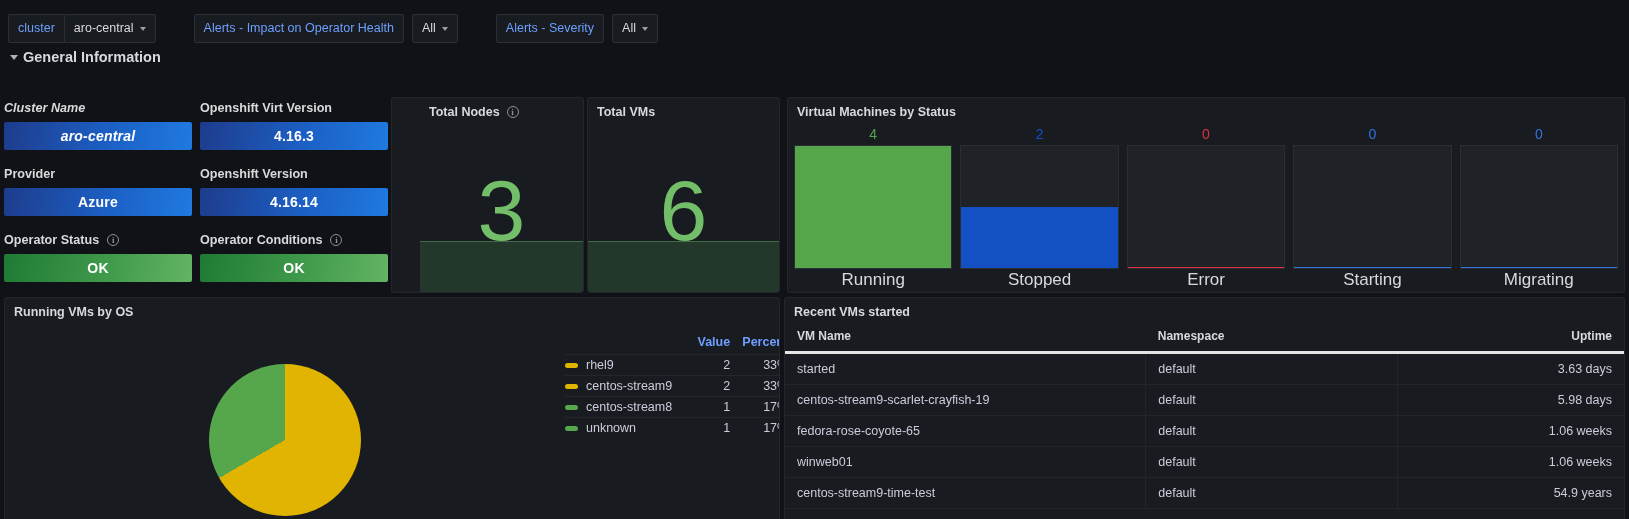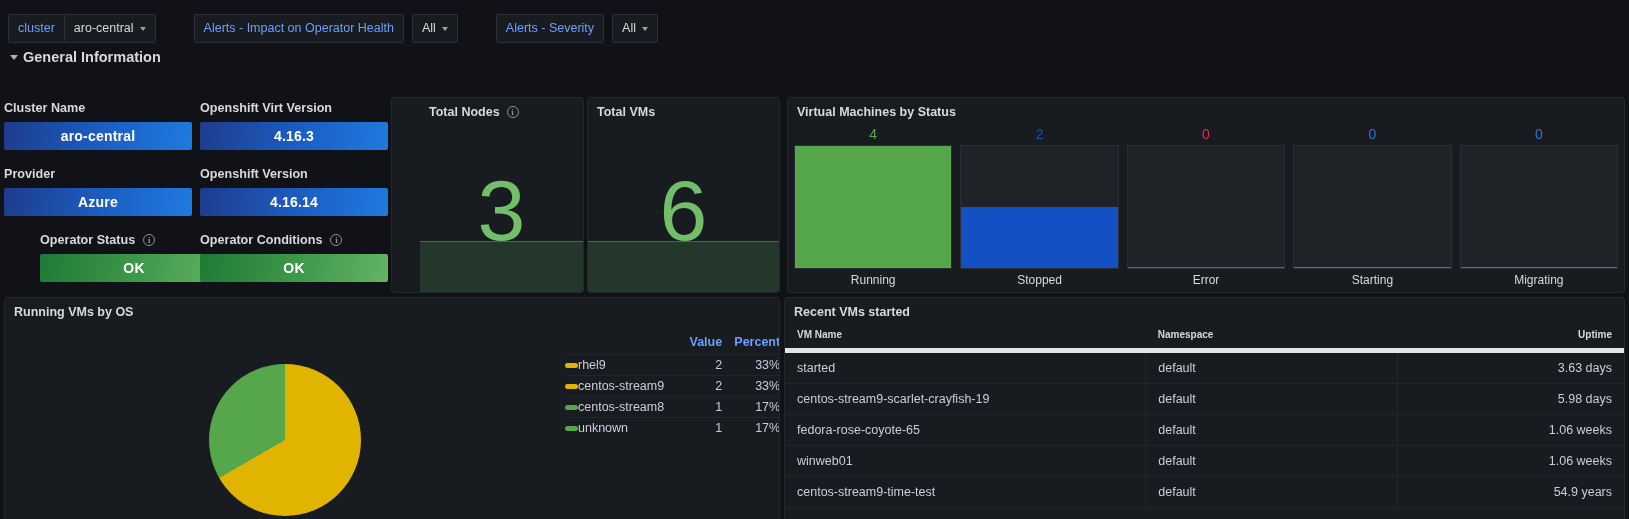--- a/index.html
+++ b/index.html
@@ -140,48 +140,48 @@
   .bg-col { flex: 1; display: flex; flex-direction: column; }
   .bg-val { text-align: center; font-size: 14px; height: 22px; line-height: 22px; }
   .bg-track {
     flex: 1;
     background: #1f2226;
     border: 1px solid #2a2d33;
     position: relative;
     display: flex; align-items: flex-end;
   }
   .bg-fill { width: 100%; }
-  .bg-name { text-align: center; font-size: 12px; color: #d8d9da; height: 22px; line-height: 22px; }
+  .bg-name { text-align: center; font-size: 17px; color: #d8d9da; height: 22px; line-height: 22px; }
 
   
   .pie-body { display: flex; height: calc(100% - 24px); }
   .pie-left { flex: 0 0 560px; display: flex; align-items: center; justify-content: center; }
   .pie { width: 152px; height: 152px; border-radius: 50%; }
   .pie-legend { flex: 1; padding: 14px 16px 0 0; }
   .lg-head {
     display: flex; font-size: 12.5px; font-weight: 600; color: #6e9fff;
     padding-bottom: 5px;
   }
   .lg-row {
     display: flex; align-items: center;
     font-size: 12.5px; color: #ccccdc;
     height: 21px;
     border-top: 1px solid #23262b;
   }
-  .lg-name { flex: 1; display: flex; align-items: center; white-space: nowrap; }
+  .lg-name { flex: 1; display: flex; align-items: center; gap: 8px; white-space: nowrap; }
   .lg-swatch { width: 13px; height: 5px; border-radius: 3px; flex: 0 0 auto; }
   .lg-val { width: 58px; text-align: right; }
   .lg-pct { width: 58px; text-align: right; }
 
   
   .tbl { width: 100%; border-collapse: collapse; table-layout: fixed; }
   .tbl th {
-    font-size: 10px; font-weight: 600; color: #d8d9da;
+    font-size: 12px; font-weight: 600; color: #d8d9da;
     text-align: left; padding: 8px 12px;
-    border-bottom: 5px solid #e5e5e5;
+    border-bottom: 3px solid #e5e5e5;
     white-space: nowrap;
   }
   .tbl td {
     font-size: 12.5px; color: #ccccdc;
     padding: 8px 12px;
     border-bottom: 1px solid #22252a;
     border-right: 1px solid #22252a;
     white-space: nowrap; overflow: hidden; text-overflow: ellipsis;
   }
   .tbl td:last-child, .tbl th:last-child { border-right: none; text-align: right; }
@@ -221,21 +221,21 @@
   </div>
 </div>
 
 <div class="rowheader">
   <span class="rowchevron"></span>
   <span>General Information</span>
 </div>
 
 <div class="grid">
 
-  <div class="gi" style="left:4px; top:28px; width:188px;">
+  <div class="gi" style="left:4px; top:28px; width:188px;font-style:italic;">
     <div class="gi-label">
       <span>Cluster Name</span>
     </div>
     <div class="gi-value g-blue">aro-central</div>
   </div>
 
   <div class="gi" style="left:200px; top:28px; width:188px;">
     <div class="gi-label">
       <span>Openshift Virt Version</span>
     </div>
@@ -249,21 +249,21 @@
     <div class="gi-value g-blue">Azure</div>
   </div>
 
   <div class="gi" style="left:200px; top:94px; width:188px;">
     <div class="gi-label">
       <span>Openshift Version</span>
     </div>
     <div class="gi-value g-blue">4.16.14</div>
   </div>
 
-  <div class="gi" style="left:4px; top:160px; width:188px;margin-left:36px;">
+  <div class="gi" style="left:4px; top:160px; width:188px;">
     <div class="gi-label">
       <span>Operator Status</span>
       <span class="info-icon">i</span>
     </div>
     <div class="gi-value g-green">OK</div>
   </div>
 
   <div class="gi" style="left:200px; top:160px; width:188px;">
     <div class="gi-label">
       <span>Operator Conditions</span>

